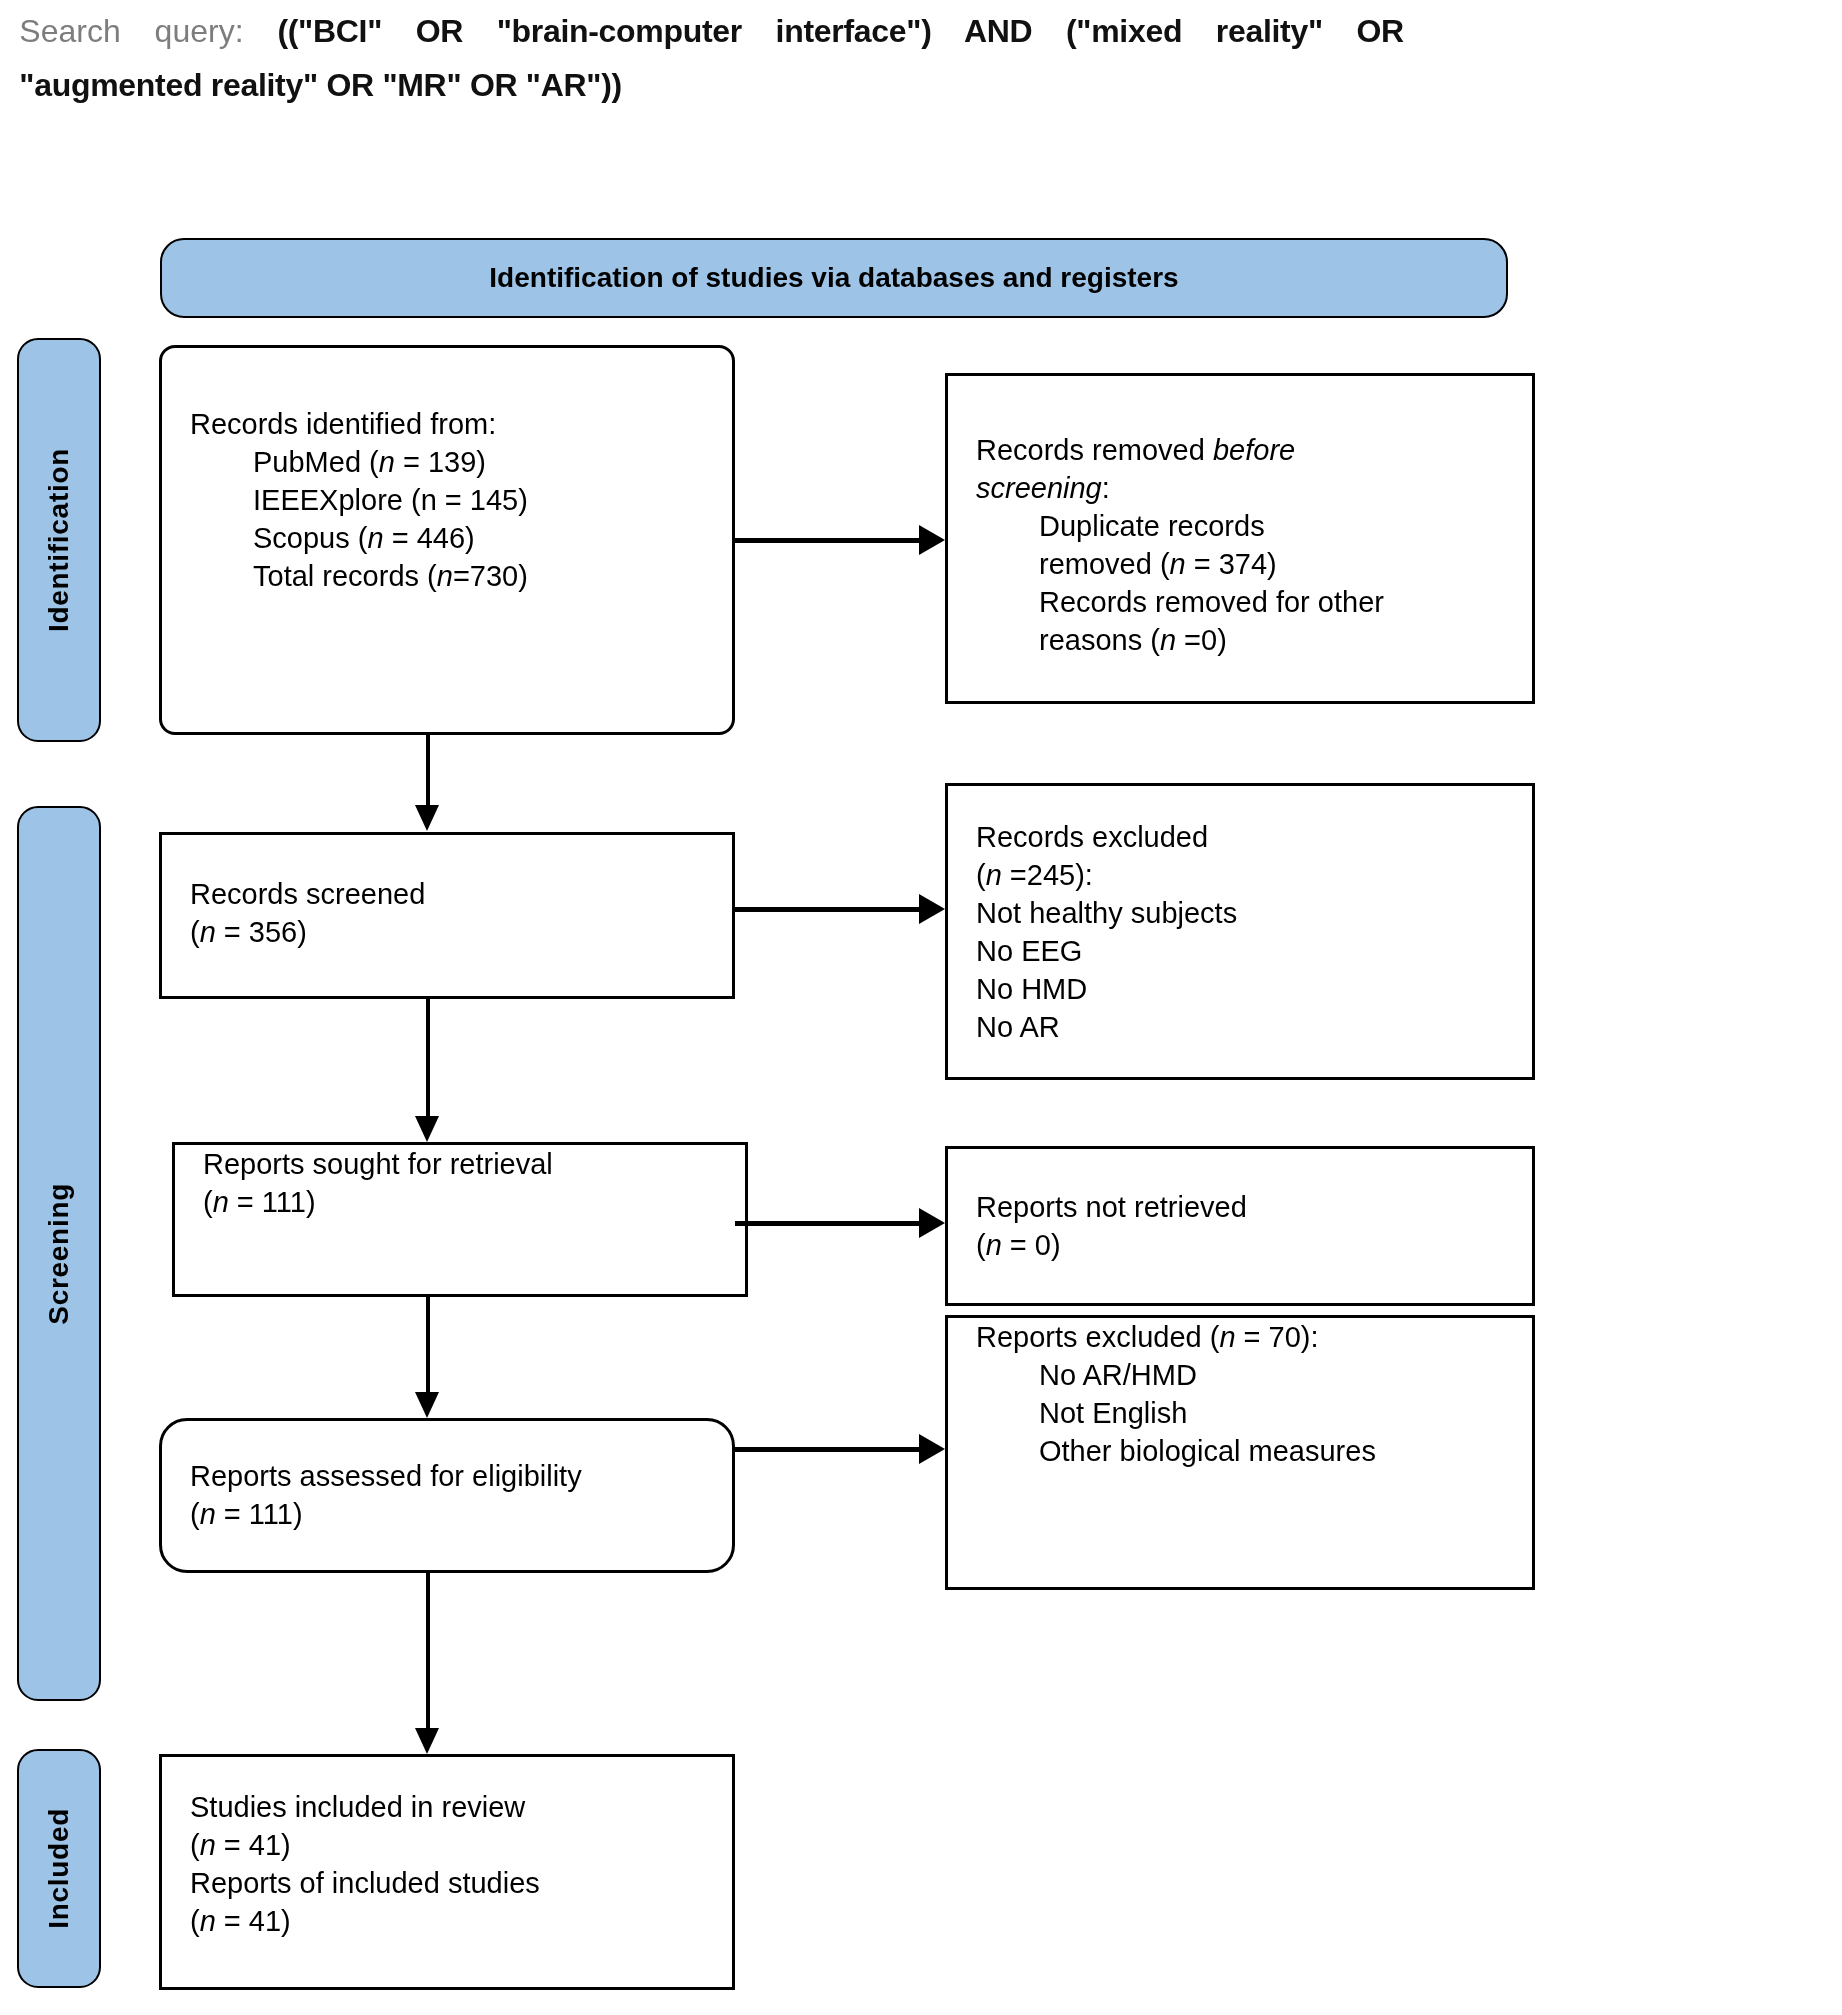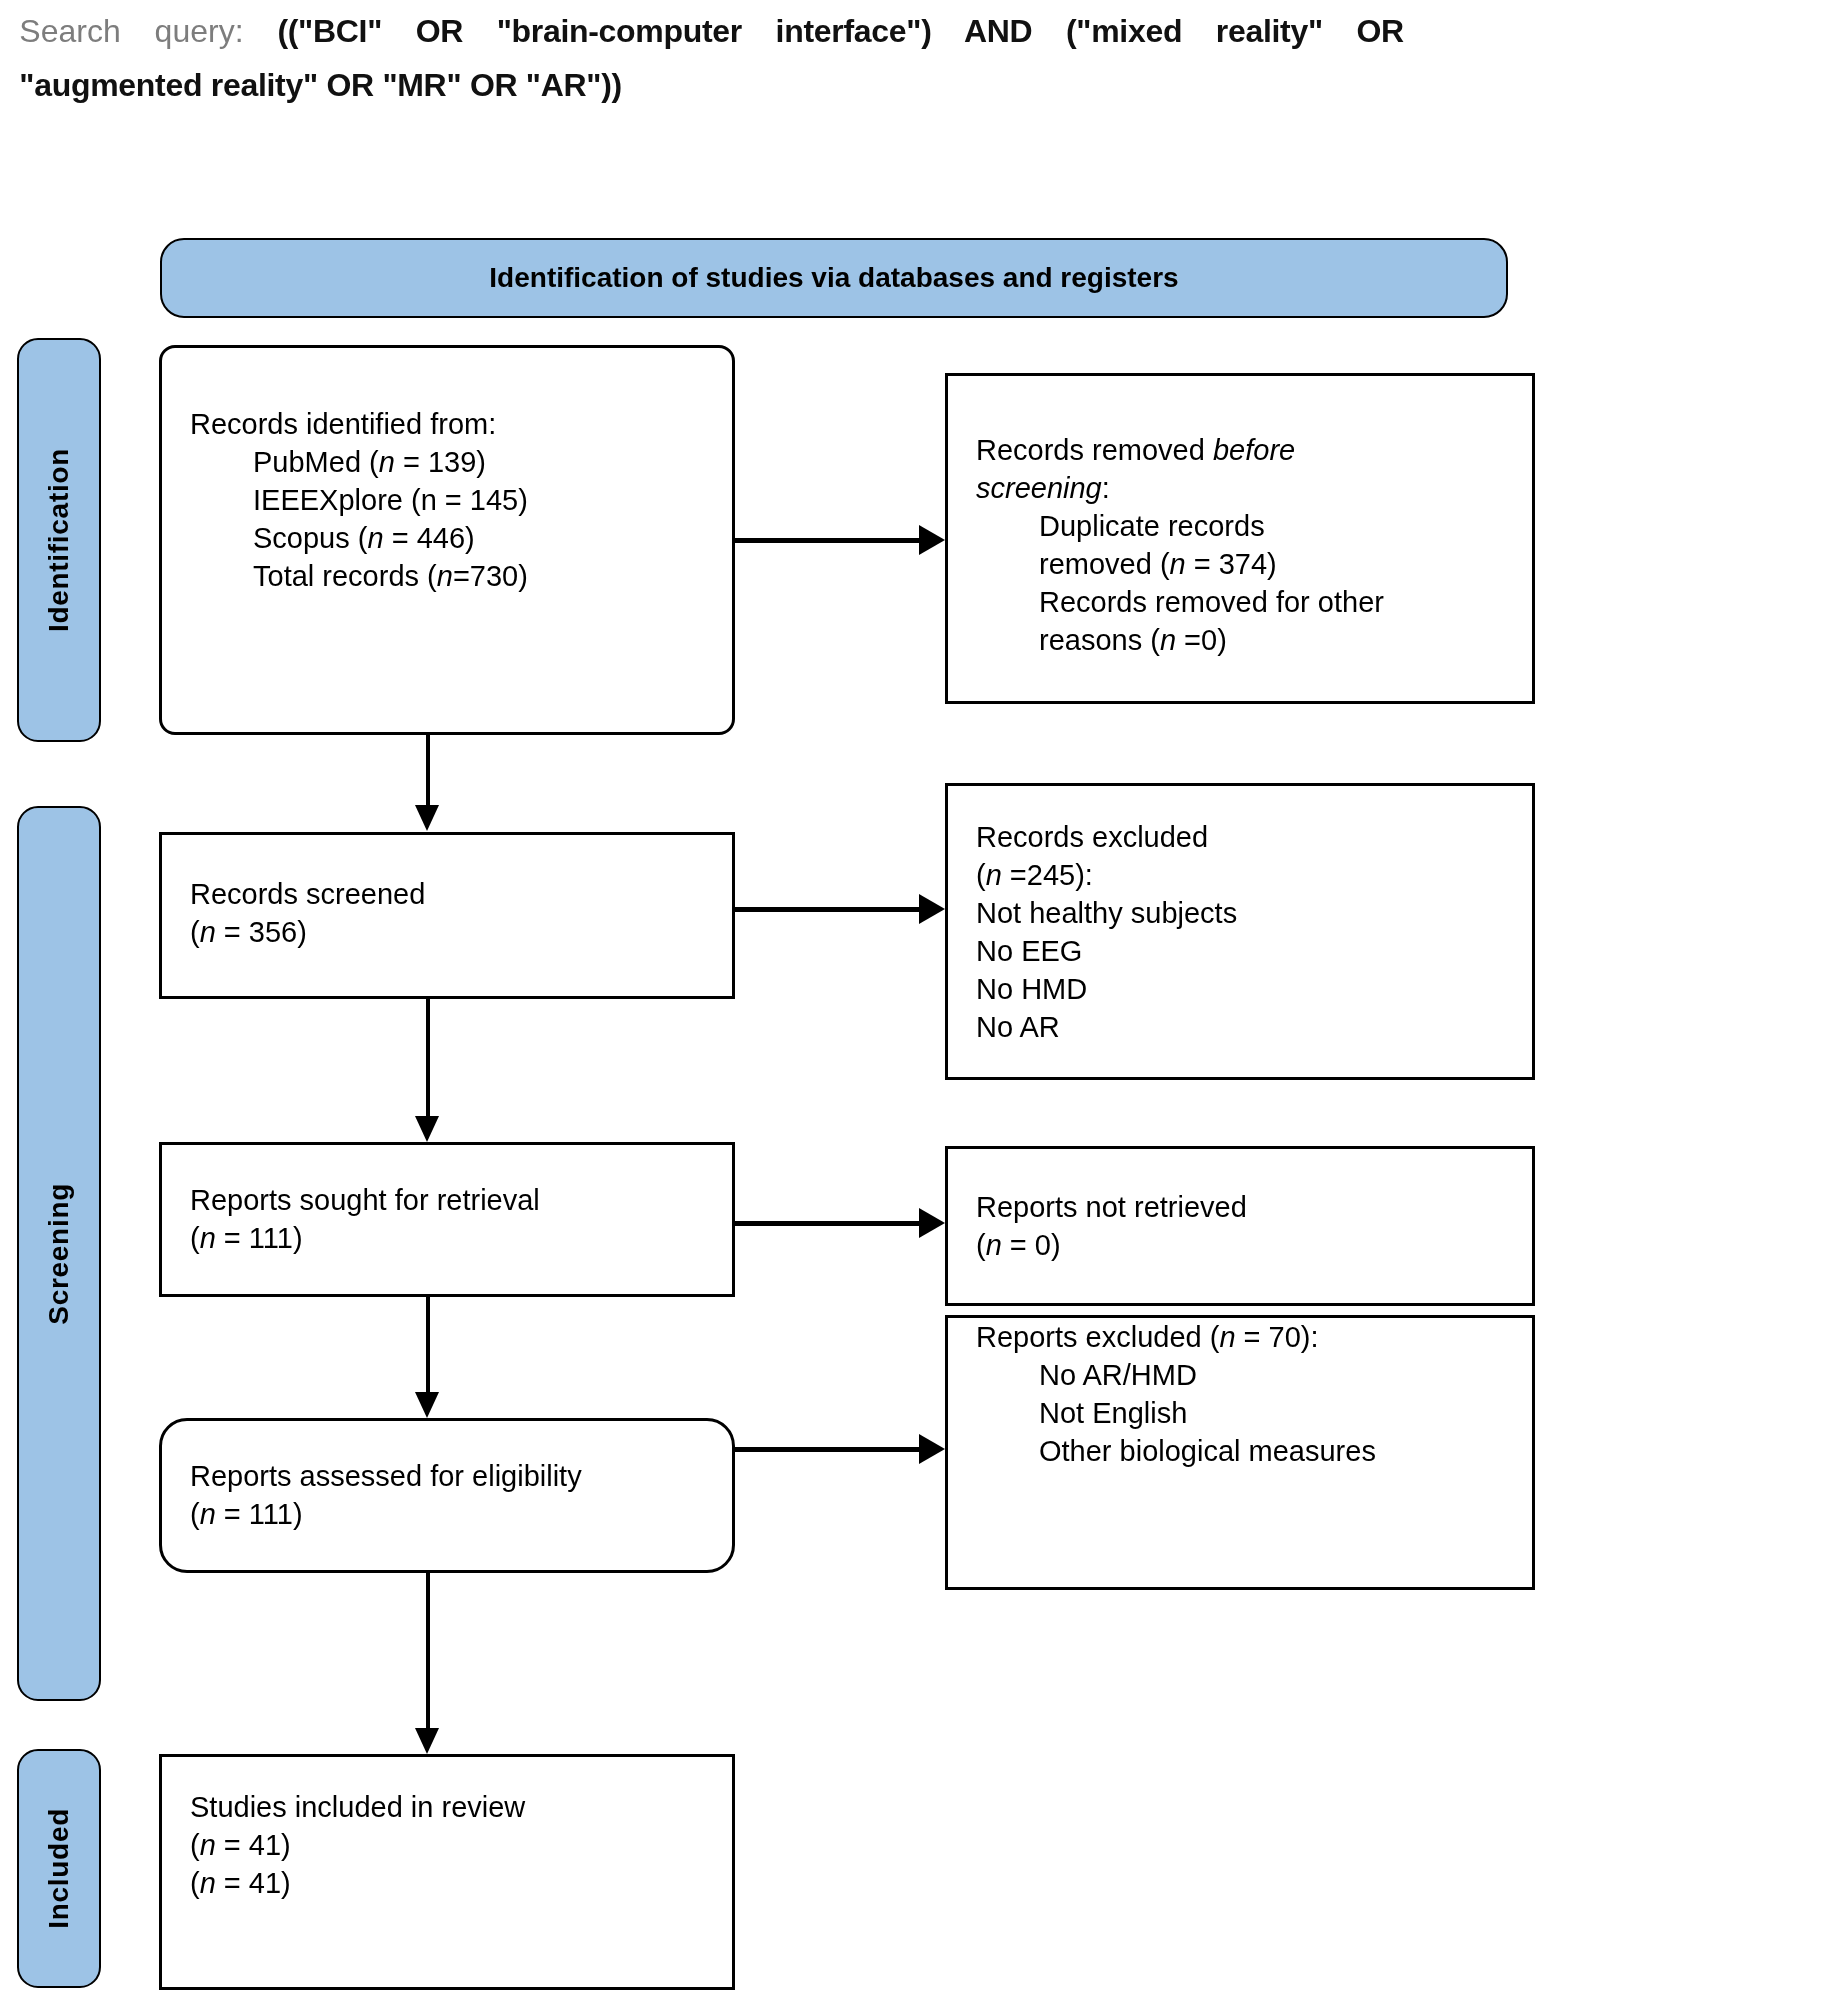--- a/index.html
+++ b/index.html
@@ -61,21 +61,21 @@
     box-sizing:border-box;
     font-size:29px;line-height:38px;
   }
   .box .line{padding-left:28px;padding-right:11px;}
   .box .line.indent{padding-left:91px;}
   .box span.i{font-style:italic;}
   .box span.b{font-weight:400;}
 
   .b1{left:159px;top:345px;width:576px;height:390px;padding-top:57px;border-radius:16px;}
   .b2{left:159px;top:832px;width:576px;height:167px;padding-top:40px;}
-  .b3{left:159px;top:1142px;width:576px;height:155px;padding-top:36px;}
+  .b3{left:172px;top:1142px;width:576px;height:155px;}
   .b4{left:159px;top:1418px;width:576px;height:155px;padding-top:36px;border-radius:28px;}
   .b5{left:159px;top:1754px;width:576px;height:236px;padding-top:31px;}
 
   .r1{left:945px;top:373px;width:590px;height:331px;padding-top:55px;}
   .r2{left:945px;top:783px;width:590px;height:297px;padding-top:32px;}
   .r3{left:945px;top:1146px;width:590px;height:160px;padding-top:39px;}
   .r4{left:945px;top:1315px;width:590px;height:275px;}
 
   
   .varrow{position:absolute;left:415px;width:25px;}
@@ -137,20 +137,21 @@
       <div class="line"><span>Reports sought for retrieval</span></div>
       <div class="line"><span>(</span><span class="i">n</span><span> = 111)</span></div>
     </div>
   <div class="box b4">
       <div class="line"><span>Reports assessed for eligibility</span></div>
       <div class="line"><span>(</span><span class="i">n</span><span> = 111)</span></div>
     </div>
   <div class="box b5">
       <div class="line"><span>Studies included in review</span></div>
       <div class="line"><span>(</span><span class="i">n</span><span> = 41)</span></div>
+      <div class="line"><span>Reports of included studies</span></div>
       <div class="line"><span>(</span><span class="i">n</span><span> = 41)</span></div>
     </div>
 
   <div class="box r1">
       <div class="line"><span>Records removed </span><span class="i">before</span></div>
       <div class="line"><span class="i">screening</span><span>:</span></div>
       <div class="line indent"><span>Duplicate records</span></div>
       <div class="line indent"><span>removed (</span><span class="i">n</span><span> = 374)</span></div>
       <div class="line indent"><span>Records removed for other</span></div>
       <div class="line indent"><span>reasons (</span><span class="i">n</span><span> =0)</span></div>

